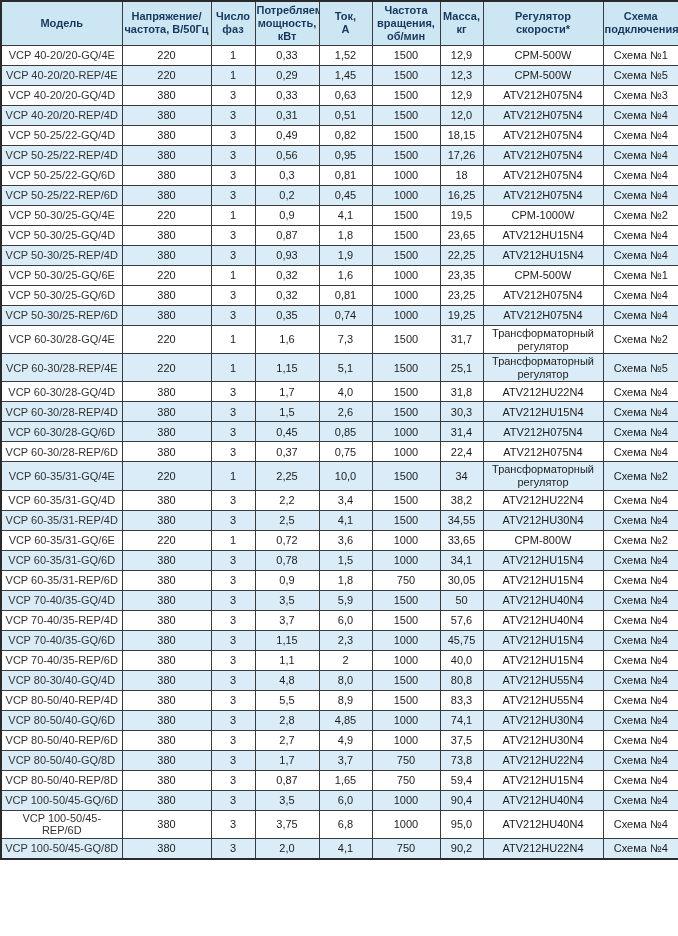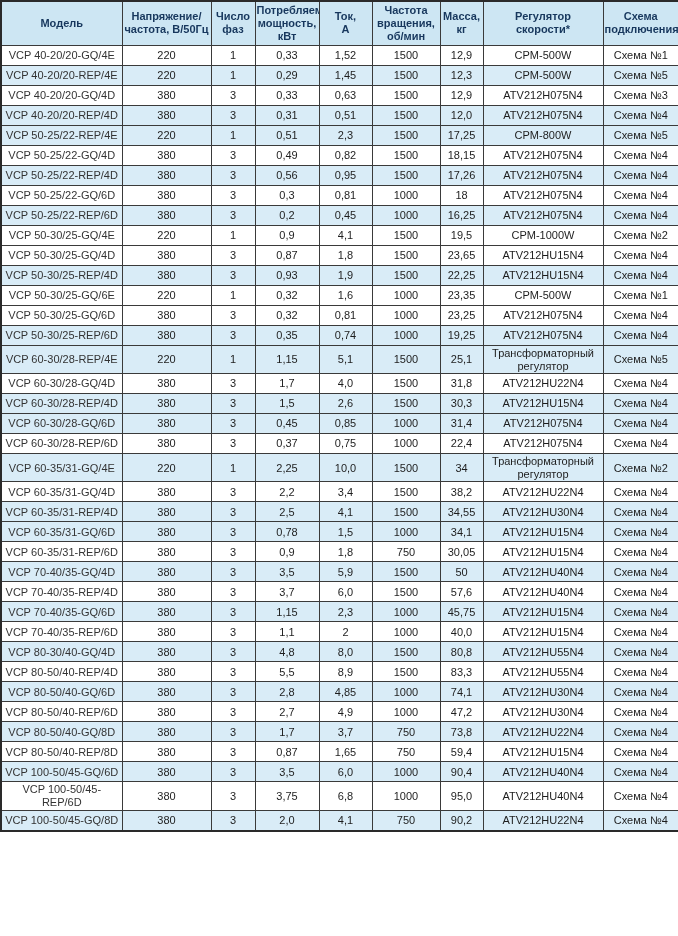--- a/index.html
+++ b/index.html
@@ -128,31 +128,20 @@
           <td class="model-cell">VCP 40-20/20-REP/4D</td>
           <td>380</td>
           <td>3</td>
           <td>0,31</td>
           <td>0,51</td>
           <td>1500</td>
           <td>12,0</td>
           <td>ATV212H075N4</td>
           <td>Схема №4</td>
         </tr>
-        <tr class="shaded">
-          <td class="model-cell">VCP 50-25/22-REP/4E</td>
-          <td>220</td>
-          <td>1</td>
-          <td>0,51</td>
-          <td>2,3</td>
-          <td>1500</td>
-          <td>17,25</td>
-          <td>CPM-800W</td>
-          <td>Схема №5</td>
-        </tr>
         <tr class="plain">
           <td class="model-cell">VCP 50-25/22-GQ/4D</td>
           <td>380</td>
           <td>3</td>
           <td>0,49</td>
           <td>0,82</td>
           <td>1500</td>
           <td>18,15</td>
           <td>ATV212H075N4</td>
           <td>Схема №4</td>
@@ -249,20 +238,31 @@
           <td class="model-cell">VCP 50-30/25-REP/6D</td>
           <td>380</td>
           <td>3</td>
           <td>0,35</td>
           <td>0,74</td>
           <td>1000</td>
           <td>19,25</td>
           <td>ATV212H075N4</td>
           <td>Схема №4</td>
         </tr>
+        <tr class="plain">
+          <td class="model-cell">VCP 60-30/28-GQ/4E</td>
+          <td>220</td>
+          <td>1</td>
+          <td>1,6</td>
+          <td>7,3</td>
+          <td>1500</td>
+          <td>31,7</td>
+          <td>Трансформаторный регулятор</td>
+          <td>Схема №2</td>
+        </tr>
         <tr class="shaded">
           <td class="model-cell">VCP 60-30/28-REP/4E</td>
           <td>220</td>
           <td>1</td>
           <td>1,15</td>
           <td>5,1</td>
           <td>1500</td>
           <td>25,1</td>
           <td>Трансформаторный регулятор</td>
           <td>Схема №5</td>
@@ -336,20 +336,31 @@
         <tr class="shaded">
           <td class="model-cell">VCP 60-35/31-REP/4D</td>
           <td>380</td>
           <td>3</td>
           <td>2,5</td>
           <td>4,1</td>
           <td>1500</td>
           <td>34,55</td>
           <td>ATV212HU30N4</td>
           <td>Схема №4</td>
+        </tr>
+        <tr class="plain">
+          <td class="model-cell">VCP 60-35/31-GQ/6E</td>
+          <td>220</td>
+          <td>1</td>
+          <td>0,72</td>
+          <td>3,6</td>
+          <td>1000</td>
+          <td>33,65</td>
+          <td>CPM-800W</td>
+          <td>Схема №2</td>
         </tr>
         <tr class="shaded">
           <td class="model-cell">VCP 60-35/31-GQ/6D</td>
           <td>380</td>
           <td>3</td>
           <td>0,78</td>
           <td>1,5</td>
           <td>1000</td>
           <td>34,1</td>
           <td>ATV212HU15N4</td>
@@ -443,21 +454,21 @@
           <td>ATV212HU30N4</td>
           <td>Схема №4</td>
         </tr>
         <tr class="plain">
           <td class="model-cell">VCP 80-50/40-REP/6D</td>
           <td>380</td>
           <td>3</td>
           <td>2,7</td>
           <td>4,9</td>
           <td>1000</td>
-          <td>47,2</td>
+          <td>37,5</td>
           <td>ATV212HU30N4</td>
           <td>Схема №4</td>
         </tr>
         <tr class="shaded">
           <td class="model-cell">VCP 80-50/40-GQ/8D</td>
           <td>380</td>
           <td>3</td>
           <td>1,7</td>
           <td>3,7</td>
           <td>750</td>

